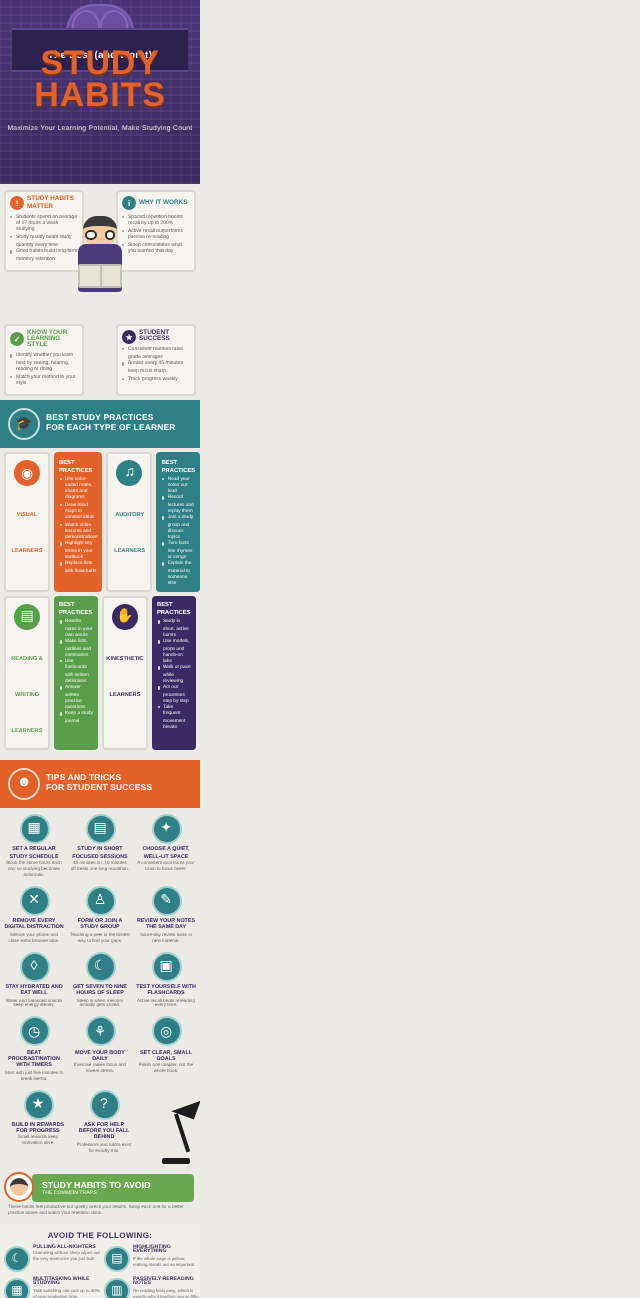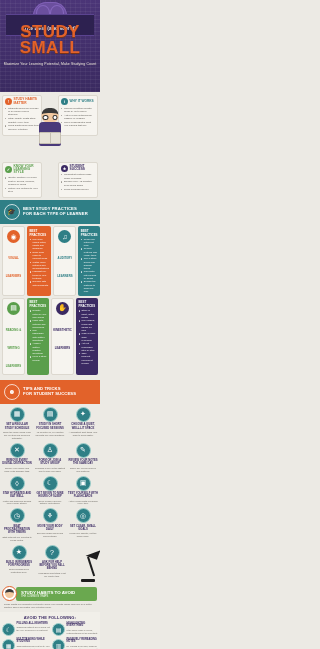--- a/index.html
+++ b/index.html
@@ -252,21 +252,21 @@
 <div class="page">
 
   <div class="hero">
     <div class="hero-pattern"></div>
     <div class="brain"></div>
     <div class="ribbon">
       <span class="ribbon-txt">The Best (and Worst)</span>
     </div>
     <div class="bigtitle">
       <span class="l1">STUDY</span>
-      <span class="l2">SMALL</span>
+      <span class="l2">HABITS</span>
     </div>
     <div class="sub">Maximize Your Learning Potential, Make Studying Count</div>
   </div>
 
   <div class="stats">
     <div class="stat-row">
       <div class="stat-card">
         <div class="stat-head">
           <span class="badge o">!</span>
           <span class="stat-title o">STUDY HABITS MATTER</span>

